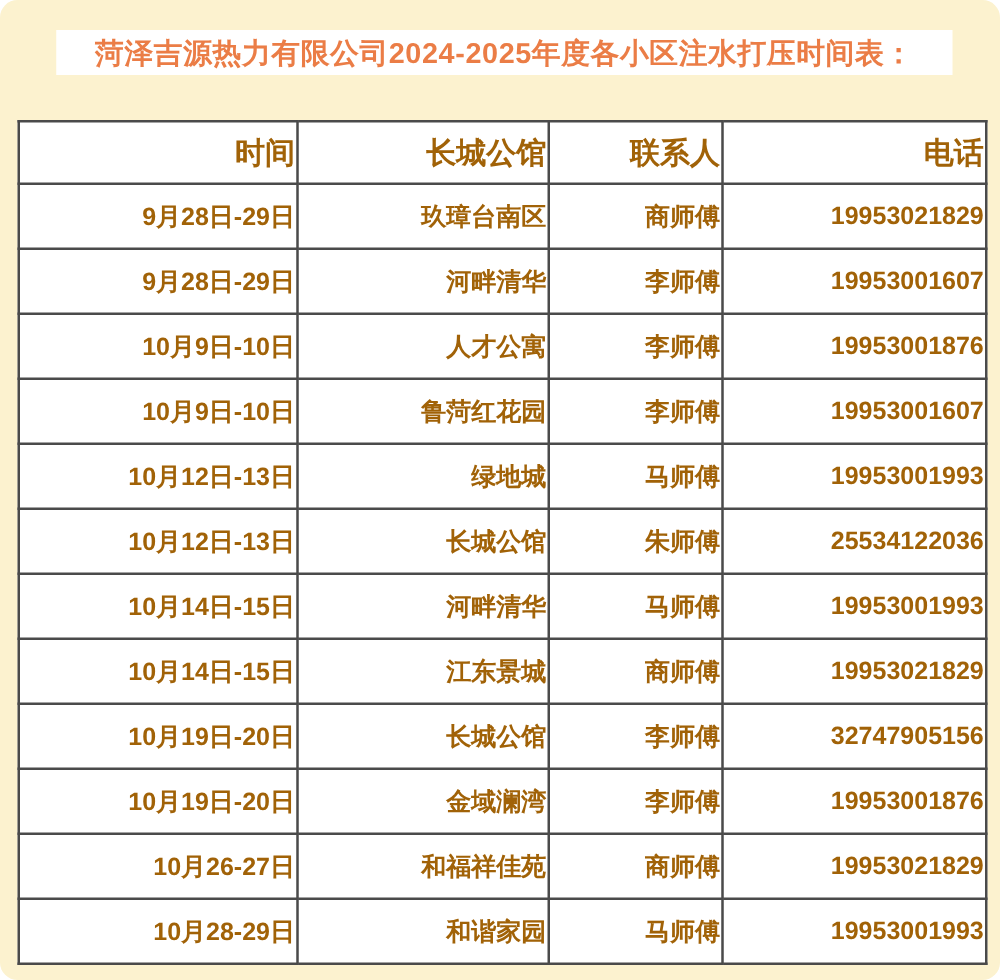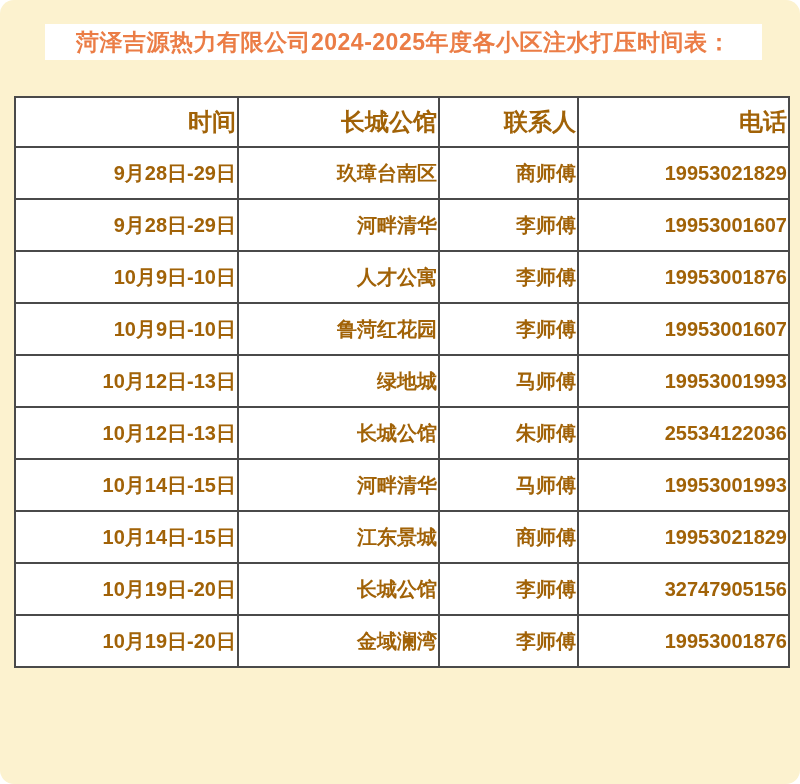--- a/index.html
+++ b/index.html
@@ -138,16 +138,28 @@
           <td>长城公馆</td>
           <td>李师傅</td>
           <td>32747905156</td>
         </tr>
         <tr>
           <td>10月19日-20日</td>
           <td>金域澜湾</td>
           <td>李师傅</td>
           <td>19953001876</td>
         </tr>
+        <tr>
+          <td>10月26-27日</td>
+          <td>和福祥佳苑</td>
+          <td>商师傅</td>
+          <td>19953021829</td>
+        </tr>
+        <tr>
+          <td>10月28-29日</td>
+          <td>和谐家园</td>
+          <td>马师傅</td>
+          <td>19953001993</td>
+        </tr>
       </tbody>
   </table>
 
 </div>
 
 </body></html>

